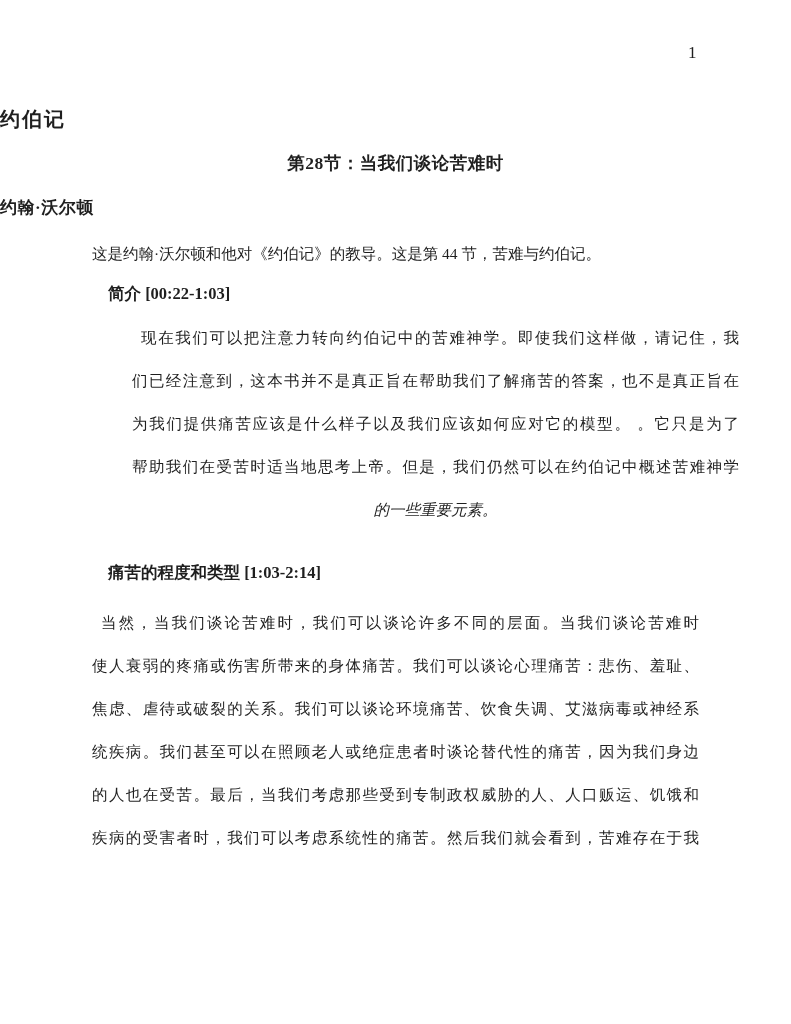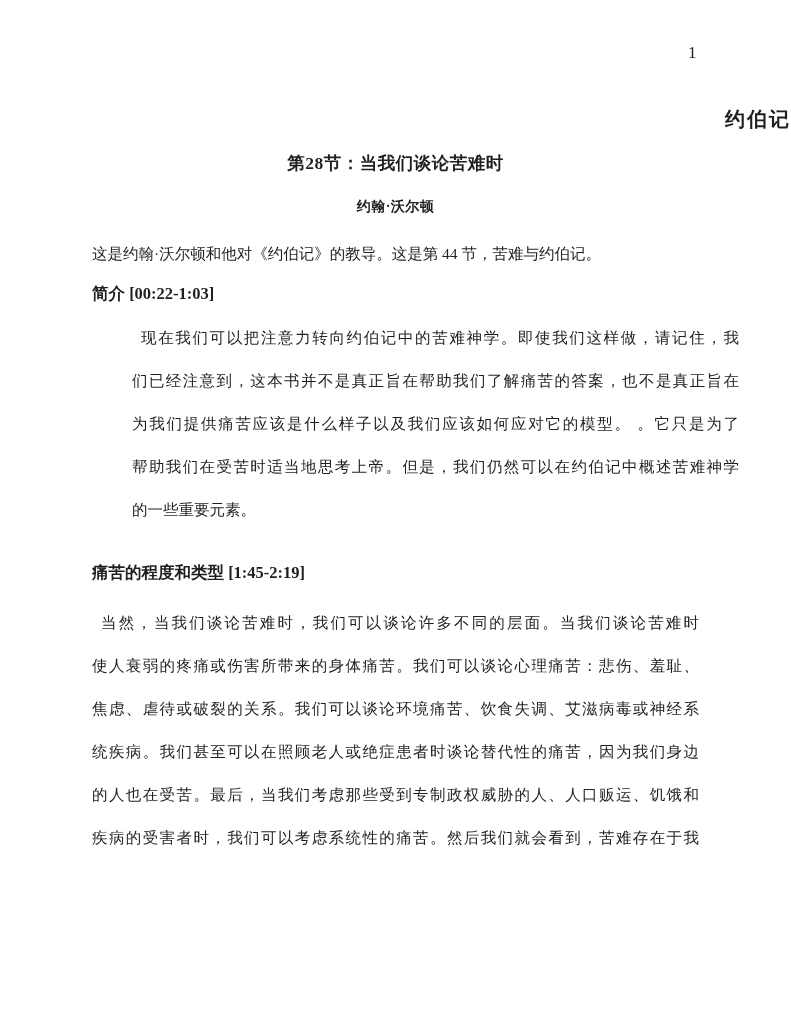--- a/index.html
+++ b/index.html
@@ -12,41 +12,41 @@
   }
   .page { position: relative; width: 791px; height: 1024px; background: #ffffff; }
 
   .pagenum {
     position: absolute; top: 44px; left: 688px;
     font-size: 17px; line-height: 1;
   }
 
   .title {
     position: absolute; top: 108px; left: 0; width: 791px;
-    text-align: right; font-size: 20px; font-weight: bold;
+    text-align: left; font-size: 20px; font-weight: bold;
     letter-spacing: 2px; line-height: 1.1;
   }
   .subtitle {
     position: absolute; top: 154px; left: 0; width: 791px;
     text-align: center; font-size: 17.5px; font-weight: bold;
     letter-spacing: 0.5px; line-height: 1.1;
   }
   .author {
     position: absolute; top: 199px; left: 0; width: 791px;
-    text-align: center; font-size: 14px; font-weight: bold;
+    font-size: 17px; font-weight: bold;
     letter-spacing: 0.5px; line-height: 1.1;
   }
 
   .intro {
     position: absolute; top: 244px; left: 92px; width: 640px;
     font-size: 15.5px; line-height: 1.3; white-space: nowrap;
   }
 
   .heading {
-    position: absolute; left: 92px; width: 607px;
+    position: absolute; left: 108px; width: 607px;
     font-size: 16.5px; font-weight: bold; line-height: 1.2;
   }
   .h-1 { top: 284px; }
   .h-2 { top: 563px; }
 
   .para {
     position: absolute; left: 92px; width: 607px;
     font-size: 15.5px;
   }
   .p-1 { top: 316px; margin-left: 40px; }
@@ -54,21 +54,21 @@
 
   .para .line {
     display: block; width: 607px; height: 43px; line-height: 43px;
     white-space: nowrap; overflow: visible;
   }
   .para .jline {
     text-align: justify;
     text-align-last: justify;
     text-justify: inter-character;
   }
-  .para .lline { text-align: left; }
+  .para .lline { text-align: center; font-style: italic; }
   .para .indent { text-indent: 9px; }
 </style>
 </head>
 <body>
 
 <div class="page">
 
   <div class="pagenum">1</div>
 
   <div class="title">约伯记</div>
@@ -82,21 +82,21 @@
   <div class="heading h-1">简介 [00:22-1:03]</div>
 
   <div class="para p-1">
     <span class="line jline indent">现在我们可以把注意力转向约伯记中的苦难神学。即使我们这样做，请记住，我</span>
     <span class="line jline">们已经注意到，这本书并不是真正旨在帮助我们了解痛苦的答案，也不是真正旨在</span>
     <span class="line jline">为我们提供痛苦应该是什么样子以及我们应该如何应对它的模型。 。它只是为了</span>
     <span class="line jline">帮助我们在受苦时适当地思考上帝。但是，我们仍然可以在约伯记中概述苦难神学</span>
     <span class="line lline">的一些重要元素。</span>
   </div>
 
-  <div class="heading h-2">痛苦的程度和类型 [1:45-2:19]</div>
+  <div class="heading h-2">痛苦的程度和类型 [1:03-2:14]</div>
 
   <div class="para p-2">
     <span class="line jline indent">当然，当我们谈论苦难时，我们可以谈论许多不同的层面。当我们谈论苦难时</span>
     <span class="line jline">使人衰弱的疼痛或伤害所带来的身体痛苦。我们可以谈论心理痛苦：悲伤、羞耻、</span>
     <span class="line jline">焦虑、虐待或破裂的关系。我们可以谈论环境痛苦、饮食失调、艾滋病毒或神经系</span>
     <span class="line jline">统疾病。我们甚至可以在照顾老人或绝症患者时谈论替代性的痛苦，因为我们身边</span>
     <span class="line jline">的人也在受苦。最后，当我们考虑那些受到专制政权威胁的人、人口贩运、饥饿和</span>
     <span class="line jline">疾病的受害者时，我们可以考虑系统性的痛苦。然后我们就会看到，苦难存在于我</span>
   </div>
 

